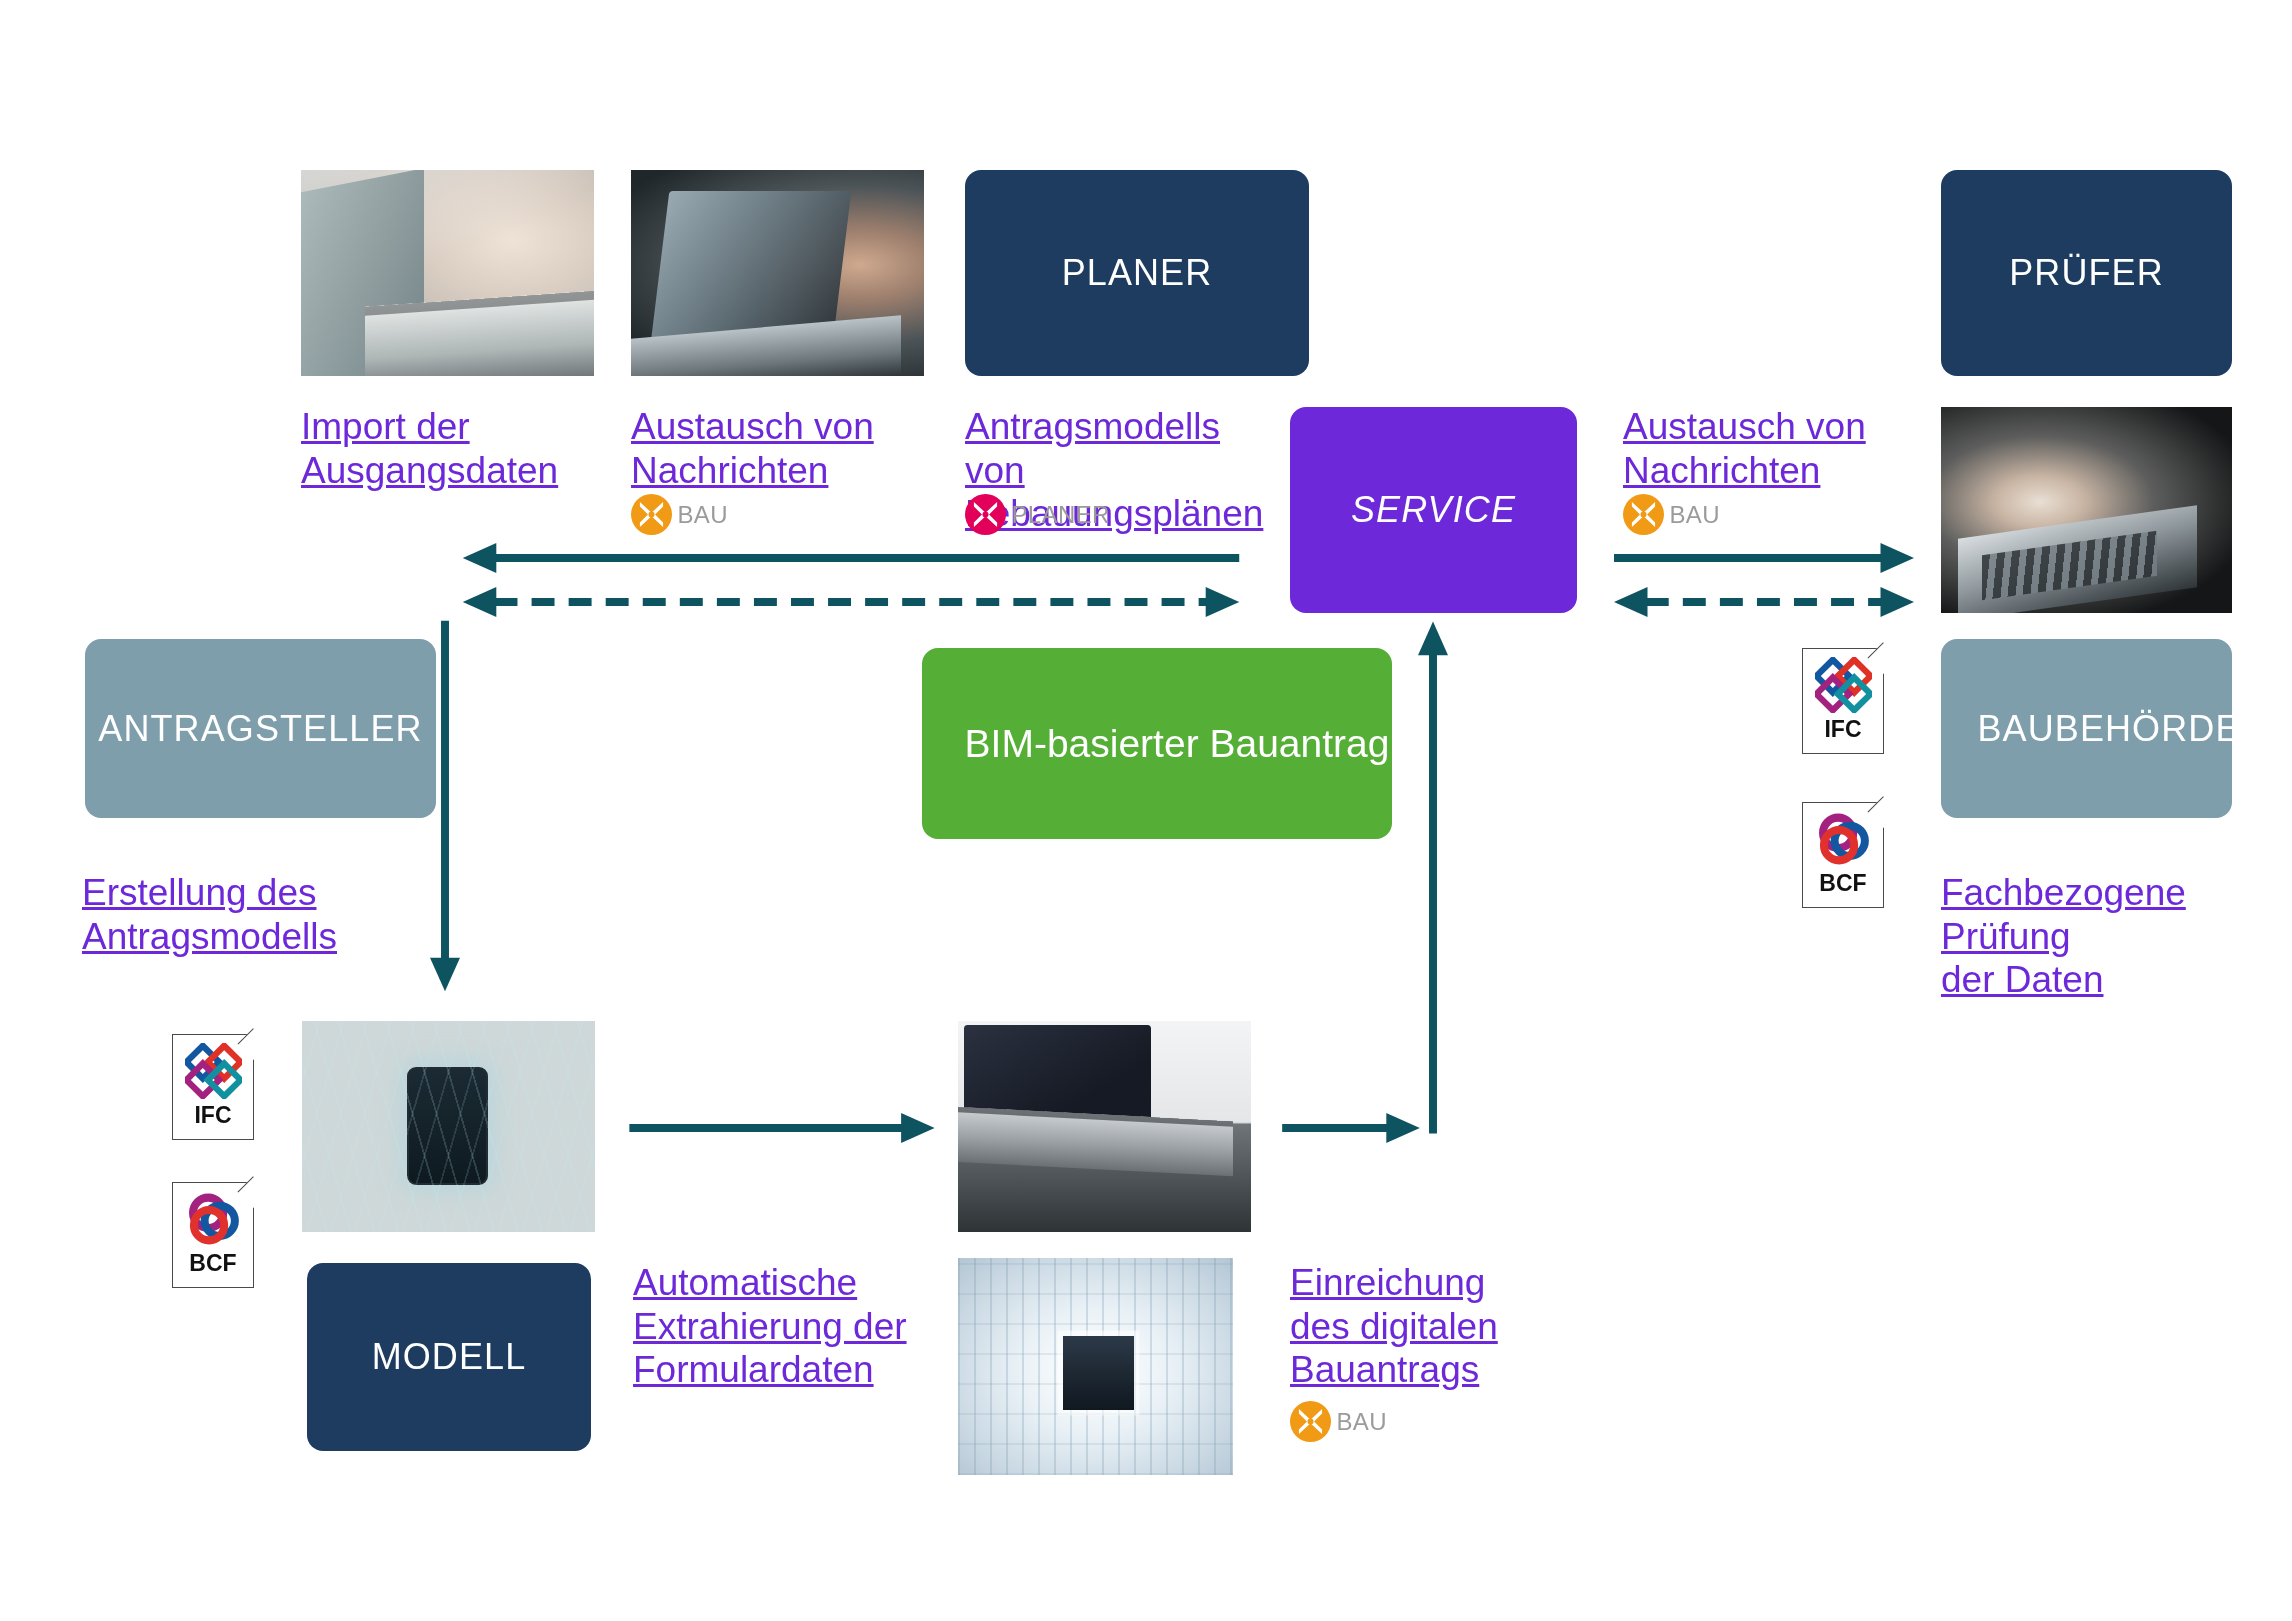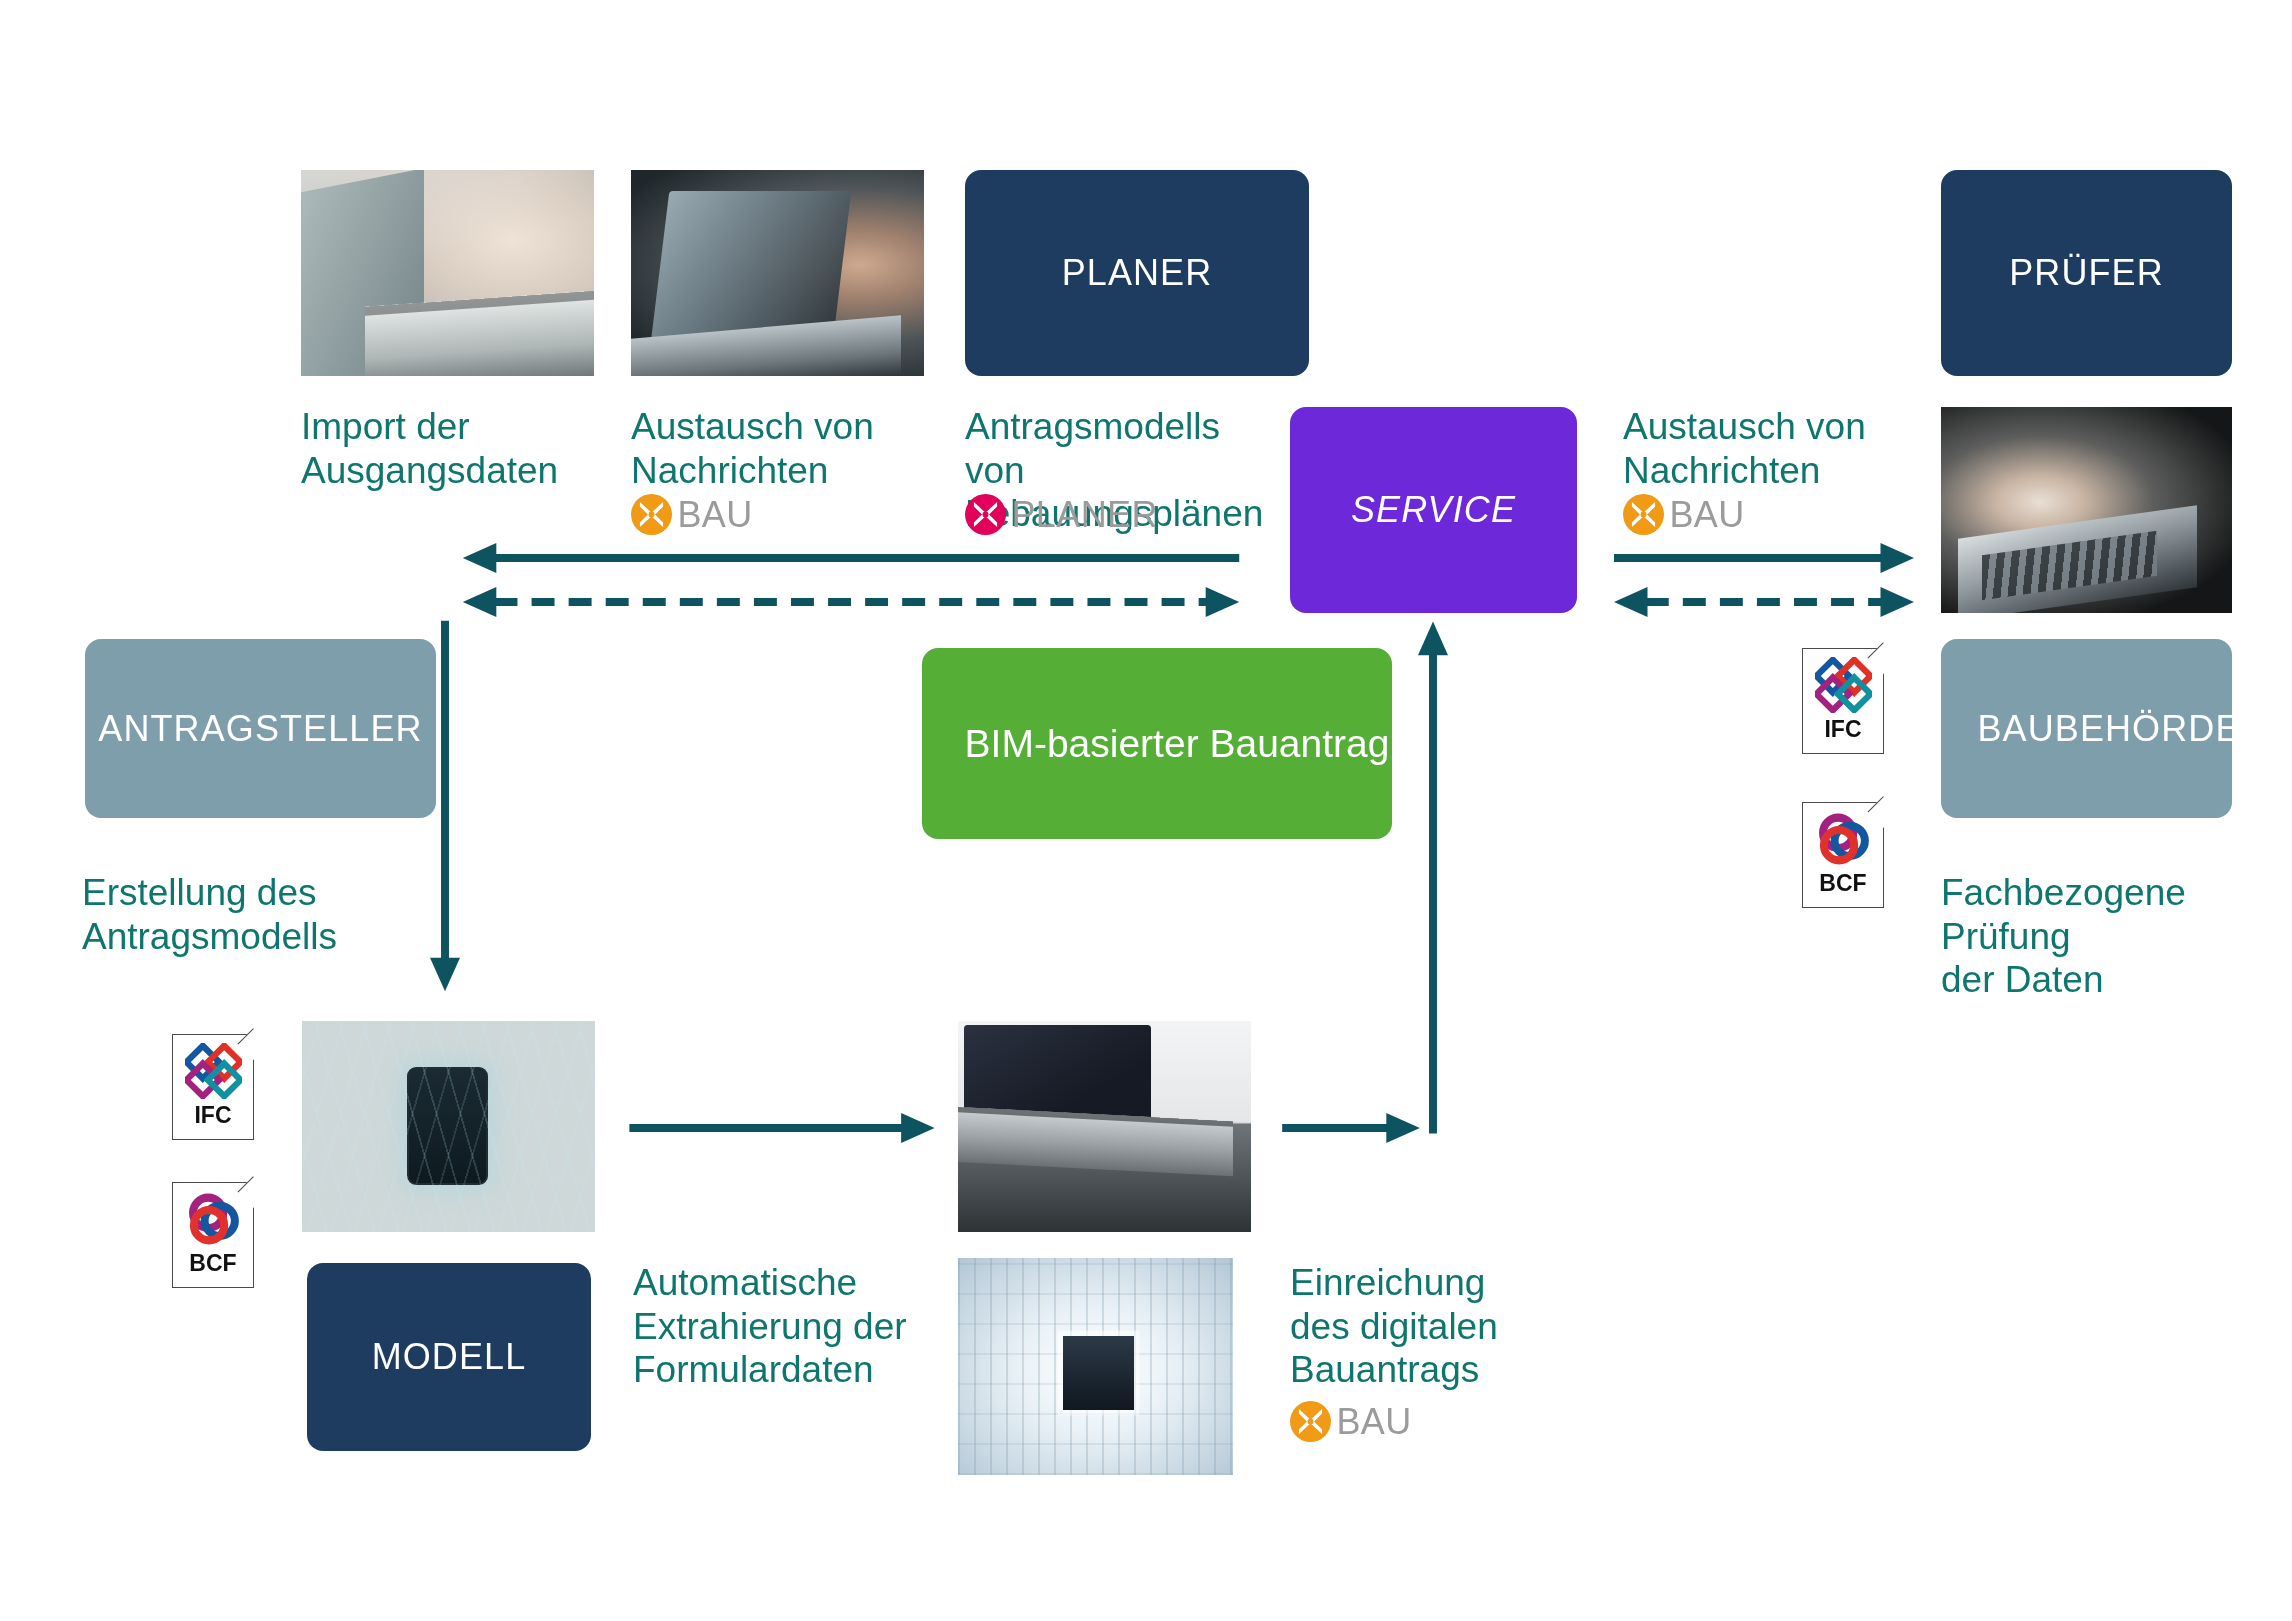--- a/index.html
+++ b/index.html
@@ -15,22 +15,22 @@
     justify-content:center;color:#ffffff;font-size:36px;letter-spacing:1.1px;
     font-weight:400;box-sizing:border-box;
   }
   .rolebox.navy{background:#1d3c60;}
   .rolebox.teal{background:#6d28d9;font-style:italic;}
   .rolebox.slate{background:#7e9eab;}
   .rolebox.green{background:#55ae36;font-size:39px;letter-spacing:0;padding-left:40px;}
 
   
   .caption{
-    position:absolute;color:#0f766e;font-size:37px;line-height:1.18;
-    white-space:pre-line;font-weight:400;
+    position:absolute;color:#6d28d9;font-size:37px;line-height:1.18;
+    white-space:pre-line;font-weight:400;text-decoration:underline;
   }
 
   
   .photo{position:absolute;overflow:hidden;background:#cfd8d8;}
 
   
   .ph-meeting{
     background:
       linear-gradient(155deg, rgba(255,255,255,.55) 0%, rgba(255,255,255,0) 45%),
       radial-gradient(ellipse at 72% 34%, #efe3d7 0%, #d9cdc2 30%, #b9b4ad 60%, #8f9a97 100%),
@@ -135,21 +135,21 @@
   }
 
   
   .arrow{position:absolute;}
   .arrow svg{display:block;}
 
   
   .xlogo{position:absolute;display:flex;align-items:center;gap:5.4px;}
   .xlogo .mark{width:41px;height:41px;border-radius:50%;position:relative;flex:0 0 auto;}
   .xlogo .mark svg{position:absolute;left:0;top:0;}
-  .xlogo .word{font-size:36px;color:#9b9b9b;letter-spacing:0.4px;line-height:1;}
+  .xlogo .word{font-size:24px;color:#9b9b9b;letter-spacing:0.4px;line-height:1;}
 
   
   .filebadge{
     position:absolute;width:82px;height:106px;background:#ffffff;
     border:1.8px solid #4a4a4a;box-sizing:border-box;
     display:flex;flex-direction:column;align-items:center;justify-content:flex-start;
   }
   .filebadge .corner{
     position:absolute;right:-1.8px;top:-1.8px;width:21.5px;height:21.5px;
     background:#ffffff;border-left:1.8px solid #4a4a4a;

